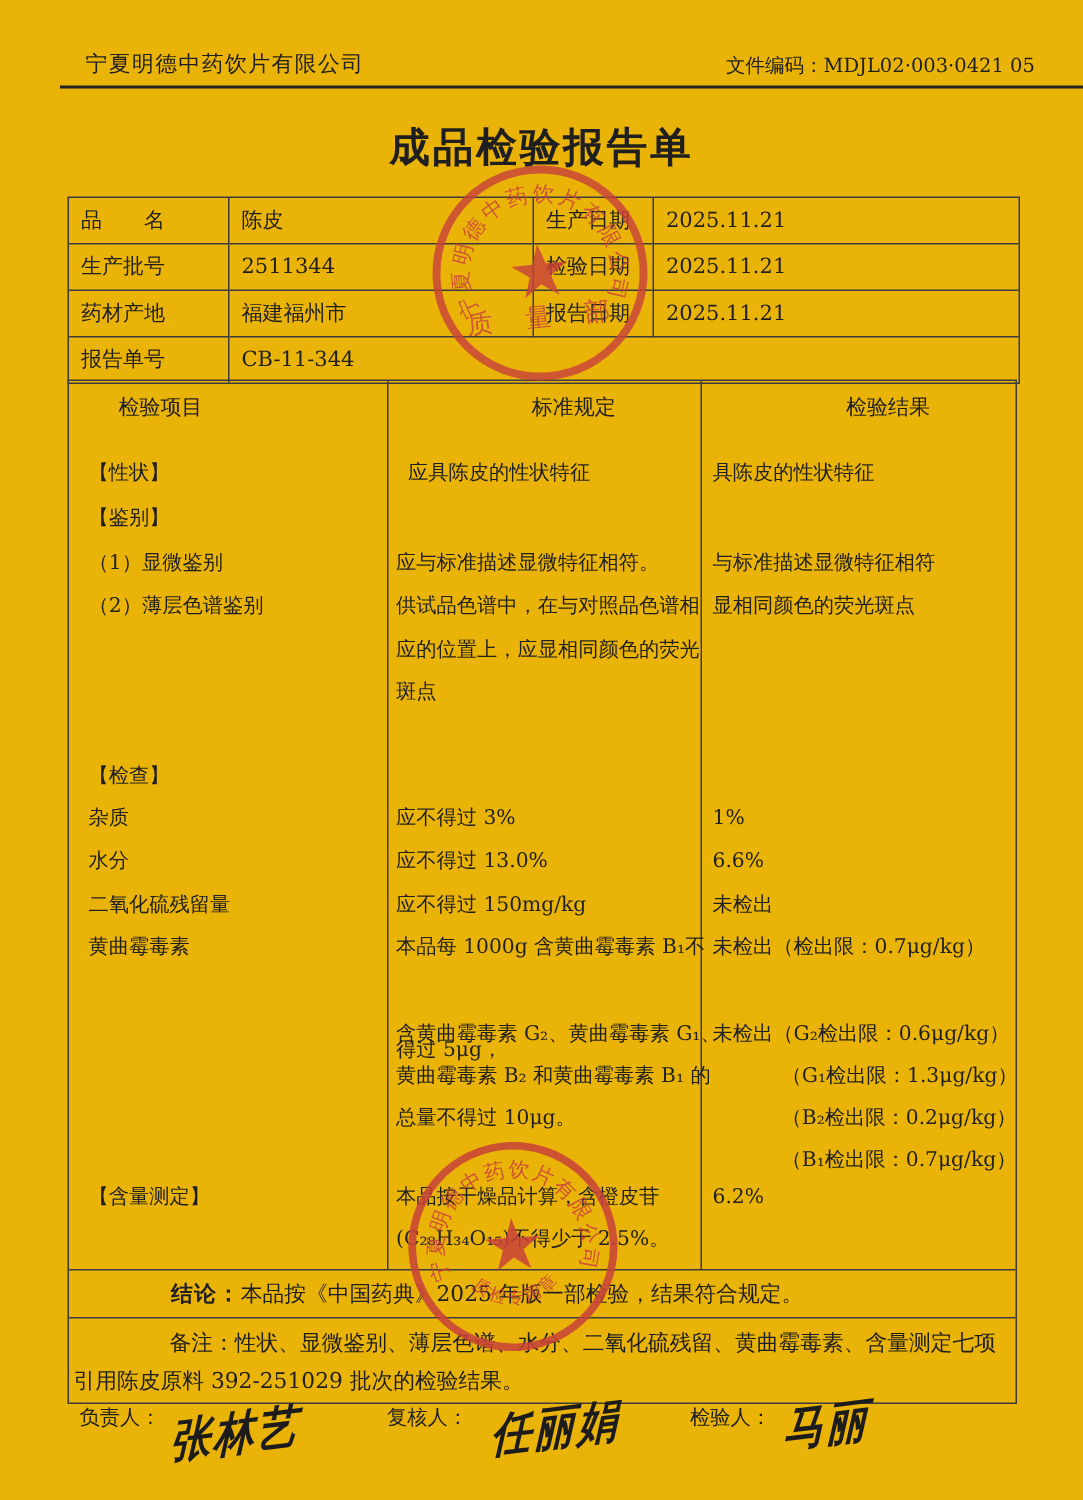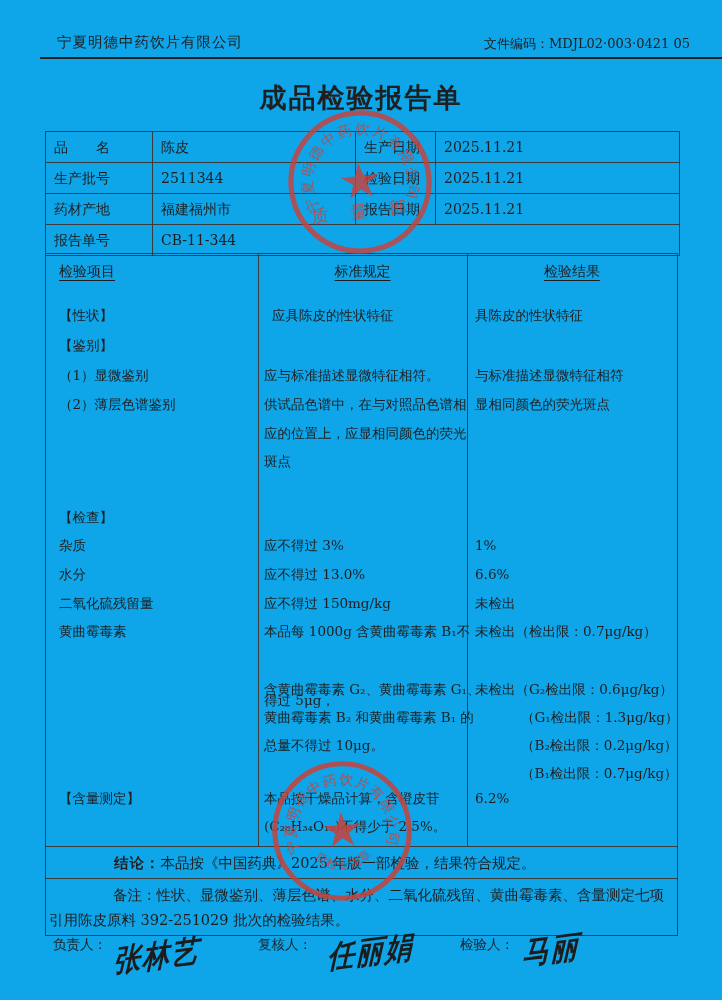--- a/index.html
+++ b/index.html
@@ -1,18 +1,18 @@
 <!DOCTYPE html>
 <html><head>
 <meta charset="utf-8">
 <style>
   html,body{margin:0;padding:0;background:#ffffff;}
   .page{
     position:relative;width:722px;height:1000px;margin:0 auto;
-    background:#0ea5e9;overflow:hidden;
+    background:#eab308;overflow:hidden;
     font-family:"DejaVu Serif","Liberation Serif",serif;
     color:#1f1f1f;
   }
   
   .hdr-company{position:absolute;left:57px;top:33px;font-size:14.5px;letter-spacing:1px;}
   .hdr-code{position:absolute;left:484px;top:35px;font-size:13px;white-space:nowrap;}
   .hdr-rule{position:absolute;left:40px;top:57px;width:682px;height:2px;background:#222;}
   .doc-title{position:absolute;left:0;top:80px;width:722px;text-align:center;
     font-size:27px;font-weight:bold;letter-spacing:2px;}
   
@@ -21,22 +21,22 @@
   .info-table .cell{height:30px;line-height:30px;padding-left:8px;white-space:nowrap;
     border-right:1px solid #3c3c3c;border-bottom:1px solid #3c3c3c;overflow:hidden;}
   .info-table .cell.noright{border-right:none;}
   .info-table .cell.nobottom{border-bottom:none;}
   .info-table .span3{grid-column:2/5;}
   
   .main-table{position:absolute;left:45px;top:253px;width:631px;border:1px solid #3c3c3c;}
   .mt-body{position:relative;height:592px;font-size:13.5px;}
   .vline{position:absolute;top:0;bottom:0;width:1px;background:#3c3c3c;}
   .v1{left:212px;} .v2{left:421px;}
-  .mt-head{position:absolute;top:9px;text-decoration:underline;text-underline-offset:4px;
-    font-size:14px;white-space:nowrap;}
+  .mt-head{position:absolute;top:9px;text-underline-offset:4px;
+    font-size:14px;white-space:nowrap;margin-left:20px;}
   .mt-head.h1{left:13px;}
   .mt-head.h2{left:212px;width:209px;text-align:center;}
   .mt-head.h3{left:421px;width:210px;text-align:center;}
   .tline{position:absolute;white-space:nowrap;line-height:18px;}
   .mt-conclusion{border-top:1px solid #3c3c3c;height:31px;line-height:31px;
     padding-left:68px;font-size:14.5px;white-space:nowrap;}
   .mt-conclusion b{letter-spacing:1px;}
   .mt-notes{border-top:1px solid #3c3c3c;height:56px;font-size:14.5px;}
   .note-l1{padding:7px 0 0 67px;white-space:nowrap;}
   .note-l2{padding:6px 0 0 3px;white-space:nowrap;}

